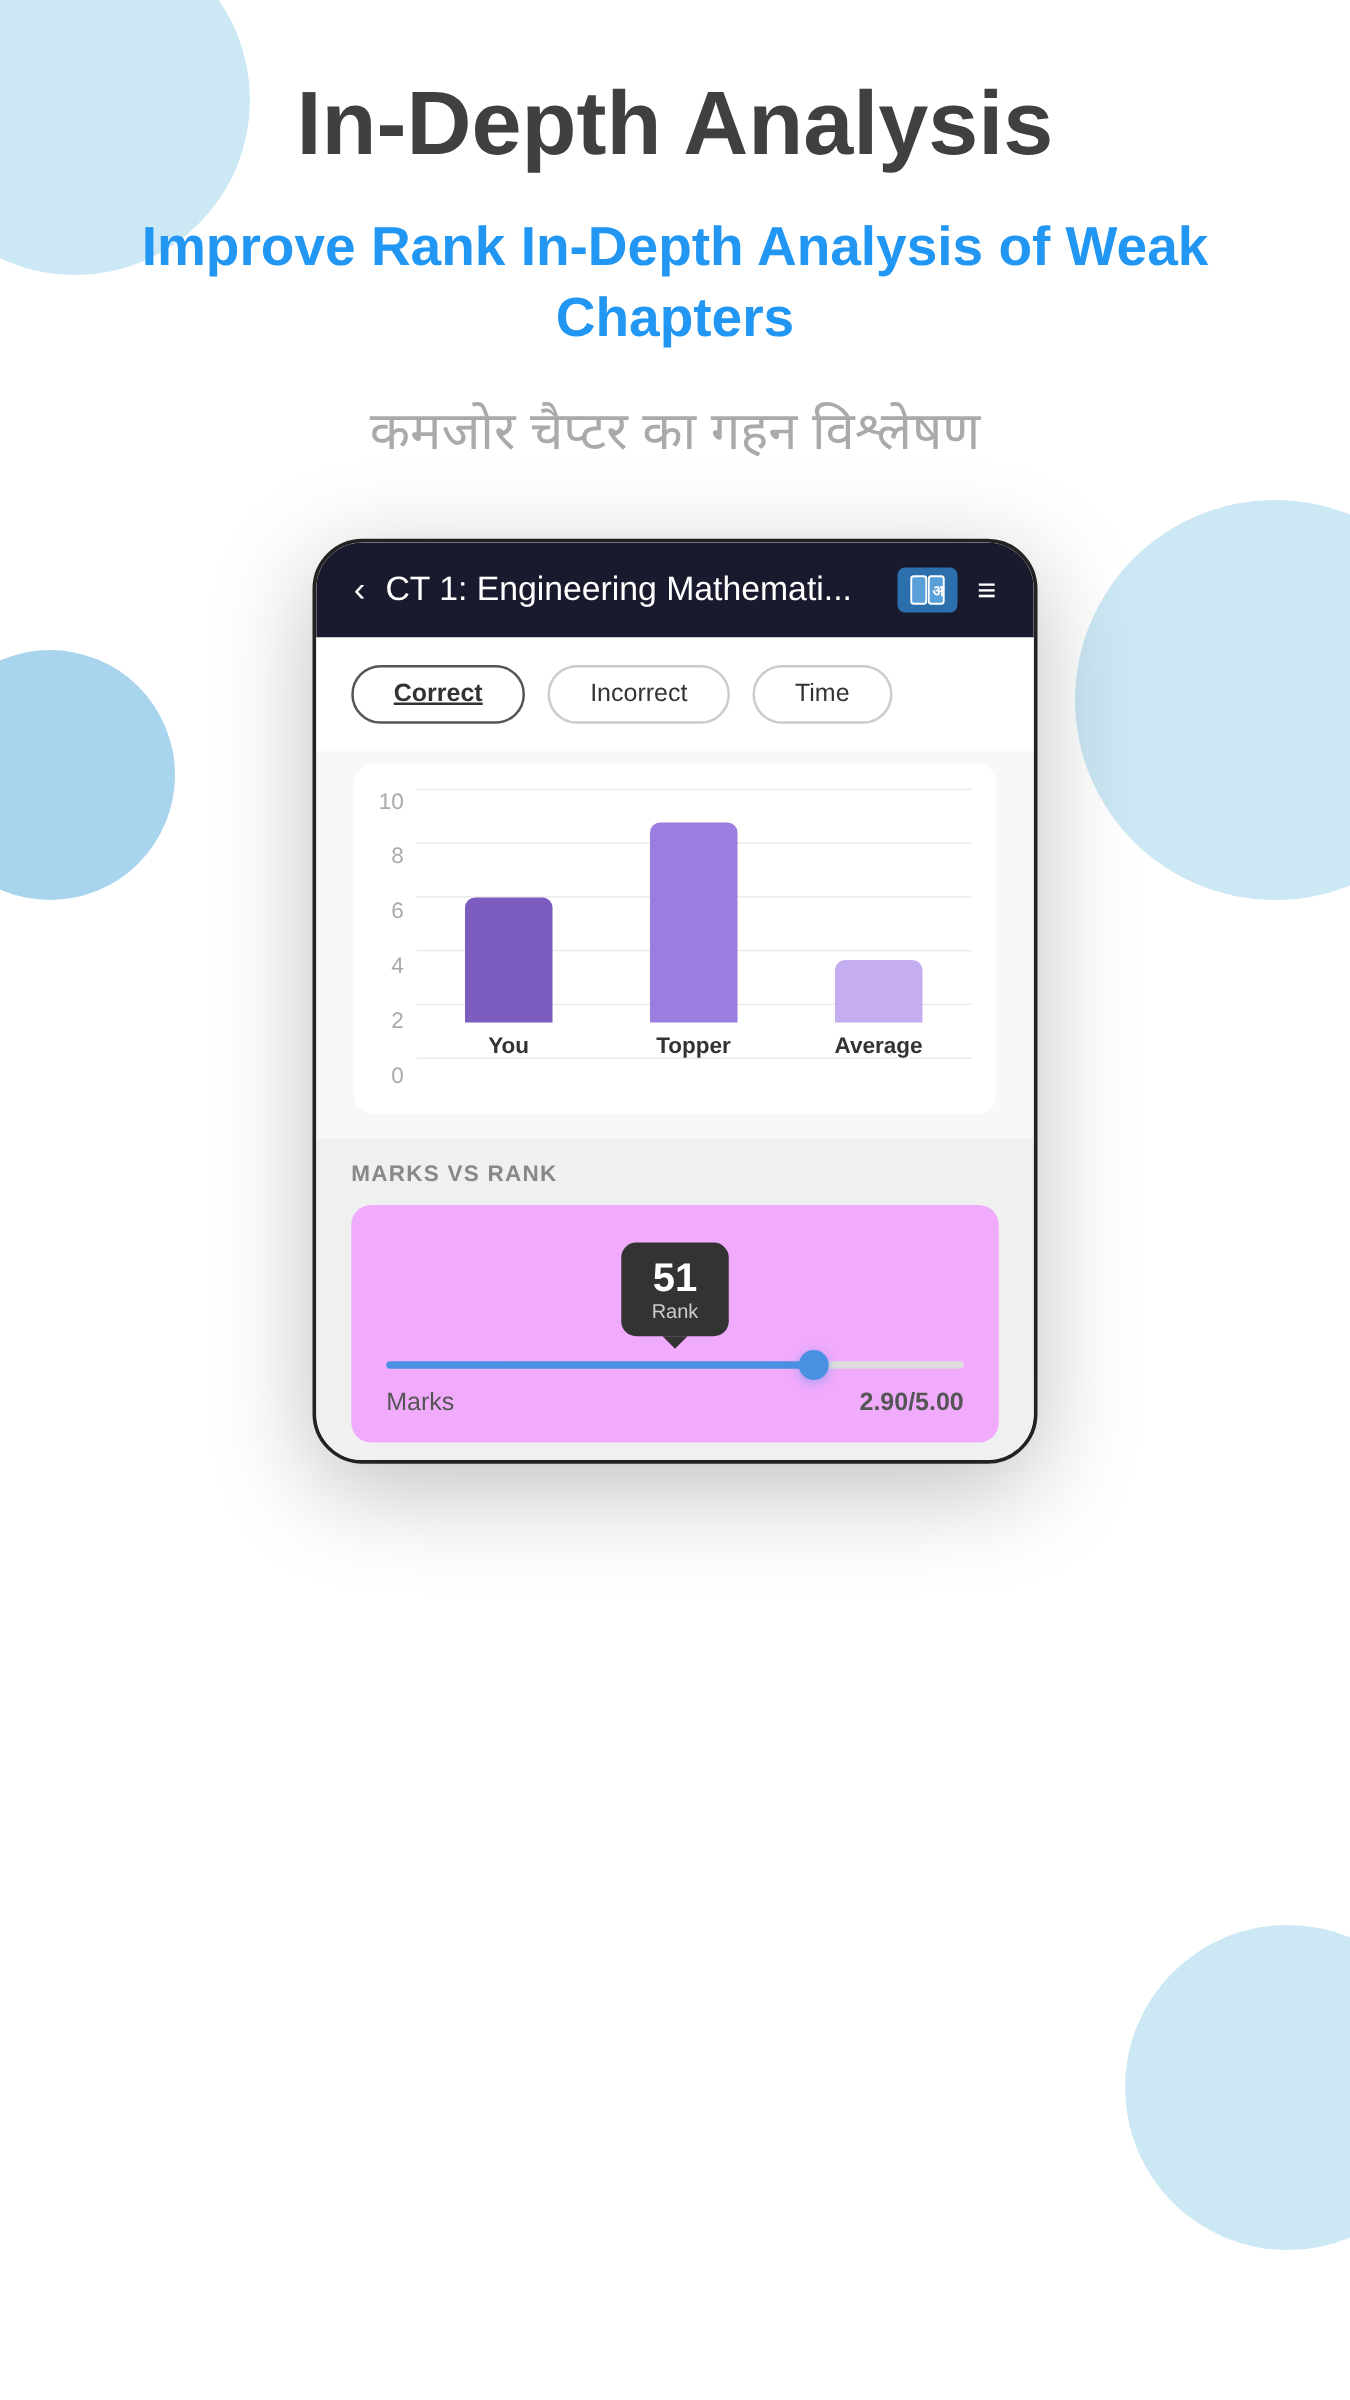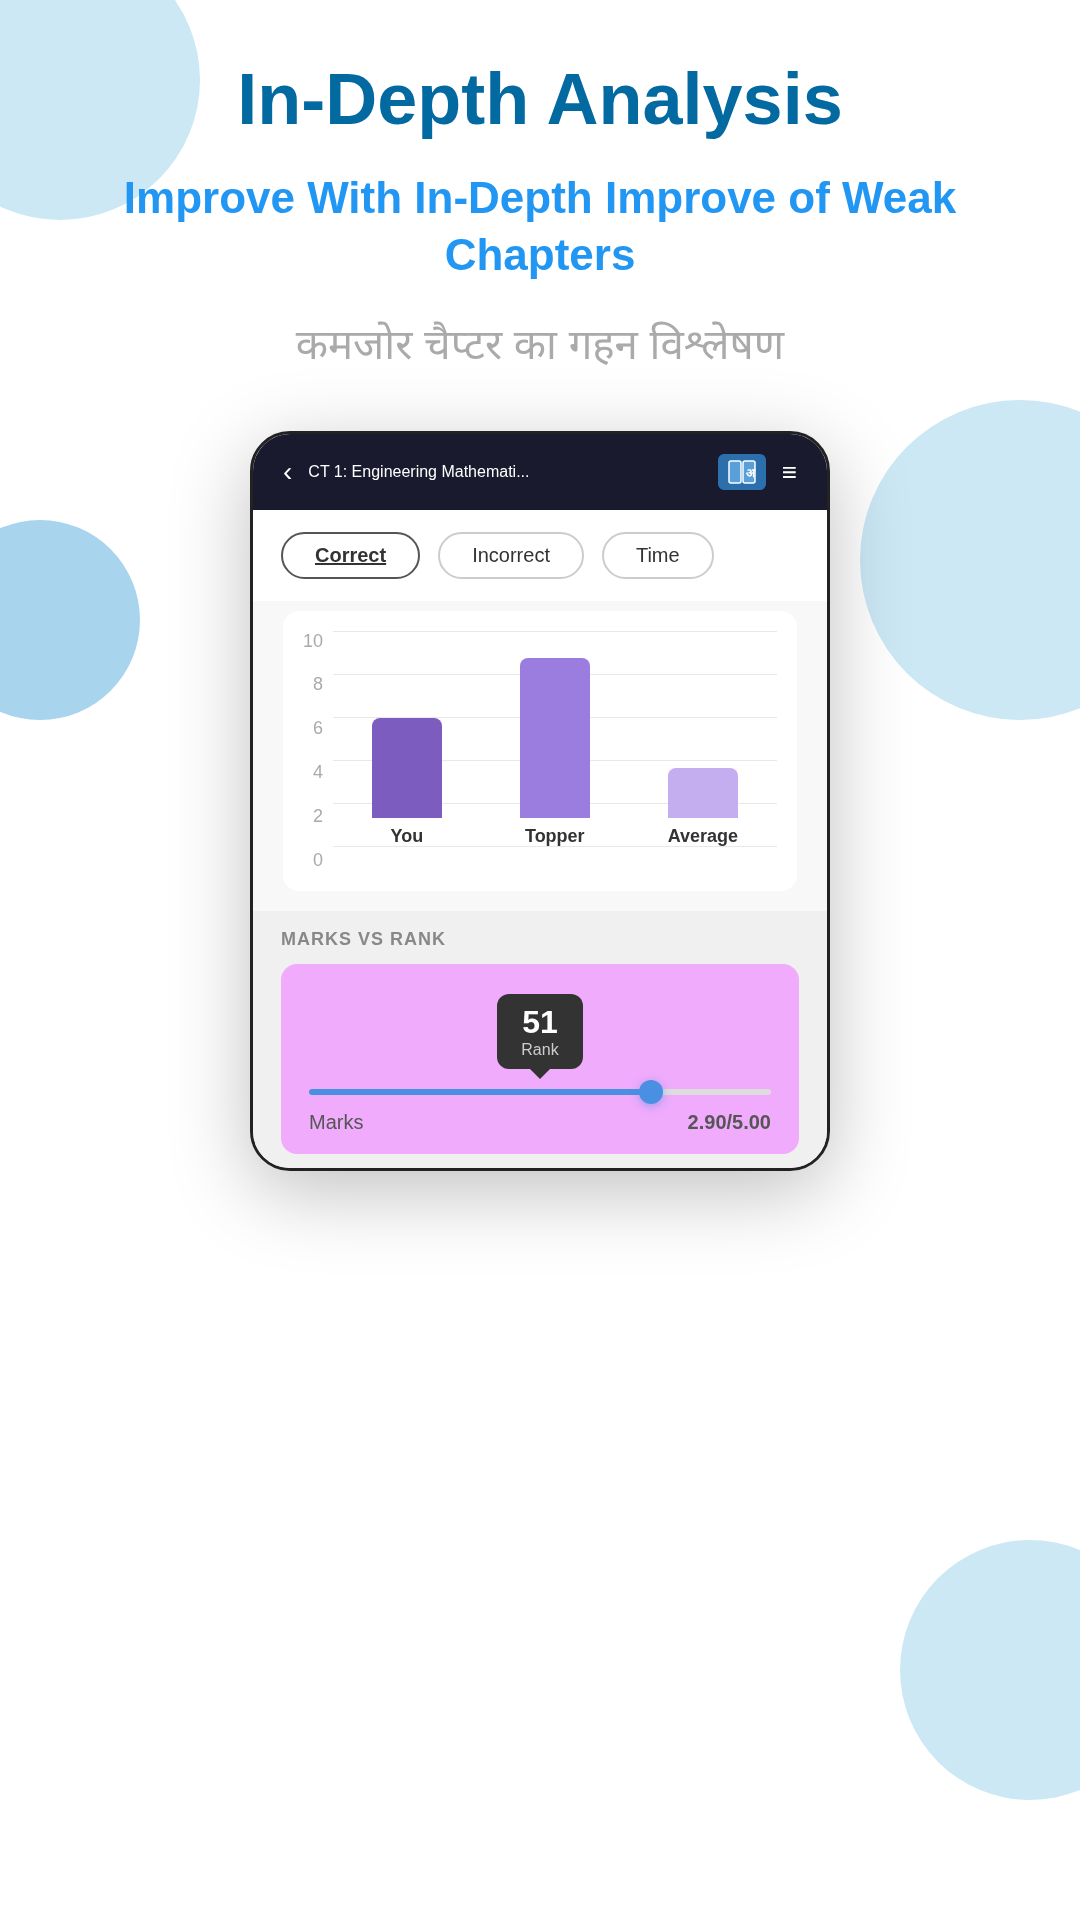--- a/index.html
+++ b/index.html
@@ -65,21 +65,21 @@
       display: flex;
       flex-direction: column;
       align-items: center;
       padding-top: 60px;
     }
 
     
     .main-title {
       font-size: 72px;
       font-weight: 900;
-      color: #0369a1;
+      color: #404040;
       text-align: left;
       line-height: 1.1;
       margin-bottom: 30px;
     }
 
     .sub-title {
       font-size: 44px;
       font-weight: 700;
       color: #2196f3;
       text-align: center;
@@ -117,21 +117,21 @@
 
     .back-btn {
       color: white;
       font-size: 28px;
       cursor: pointer;
     }
 
     .phone-title {
       flex: 1;
       color: white;
-      font-size: 16px;
+      font-size: 27px;
       font-weight: 500;
     }
 
     .book-icon {
       width: 48px;
       height: 36px;
       background: #2c6fad;
       border-radius: 6px;
       display: flex;
       align-items: center;
@@ -387,21 +387,21 @@
 
 <div class="bg-circle-top-left"></div>
 <div class="bg-circle-mid-left"></div>
 <div class="bg-circle-right"></div>
 <div class="bg-circle-bottom-right"></div>
 
 <div class="page-content">
 
   <h1 class="main-title">In-Depth Analysis</h1>
 
-  <p class="sub-title">Improve With In-Depth Improve of Weak Chapters</p>
+  <p class="sub-title">Improve Rank In-Depth Analysis of Weak Chapters</p>
 
   <p class="hindi-text">कमजोर चैप्टर का गहन विश्लेषण</p>
 
   <div class="phone-mockup">
 
     <div class="phone-topbar">
       <span class="back-btn">‹</span>
       <span class="phone-title">CT 1: Engineering Mathemati...</span>
       <div class="book-icon">
         <svg width="28" height="24" viewBox="0 0 28 24" fill="none">

